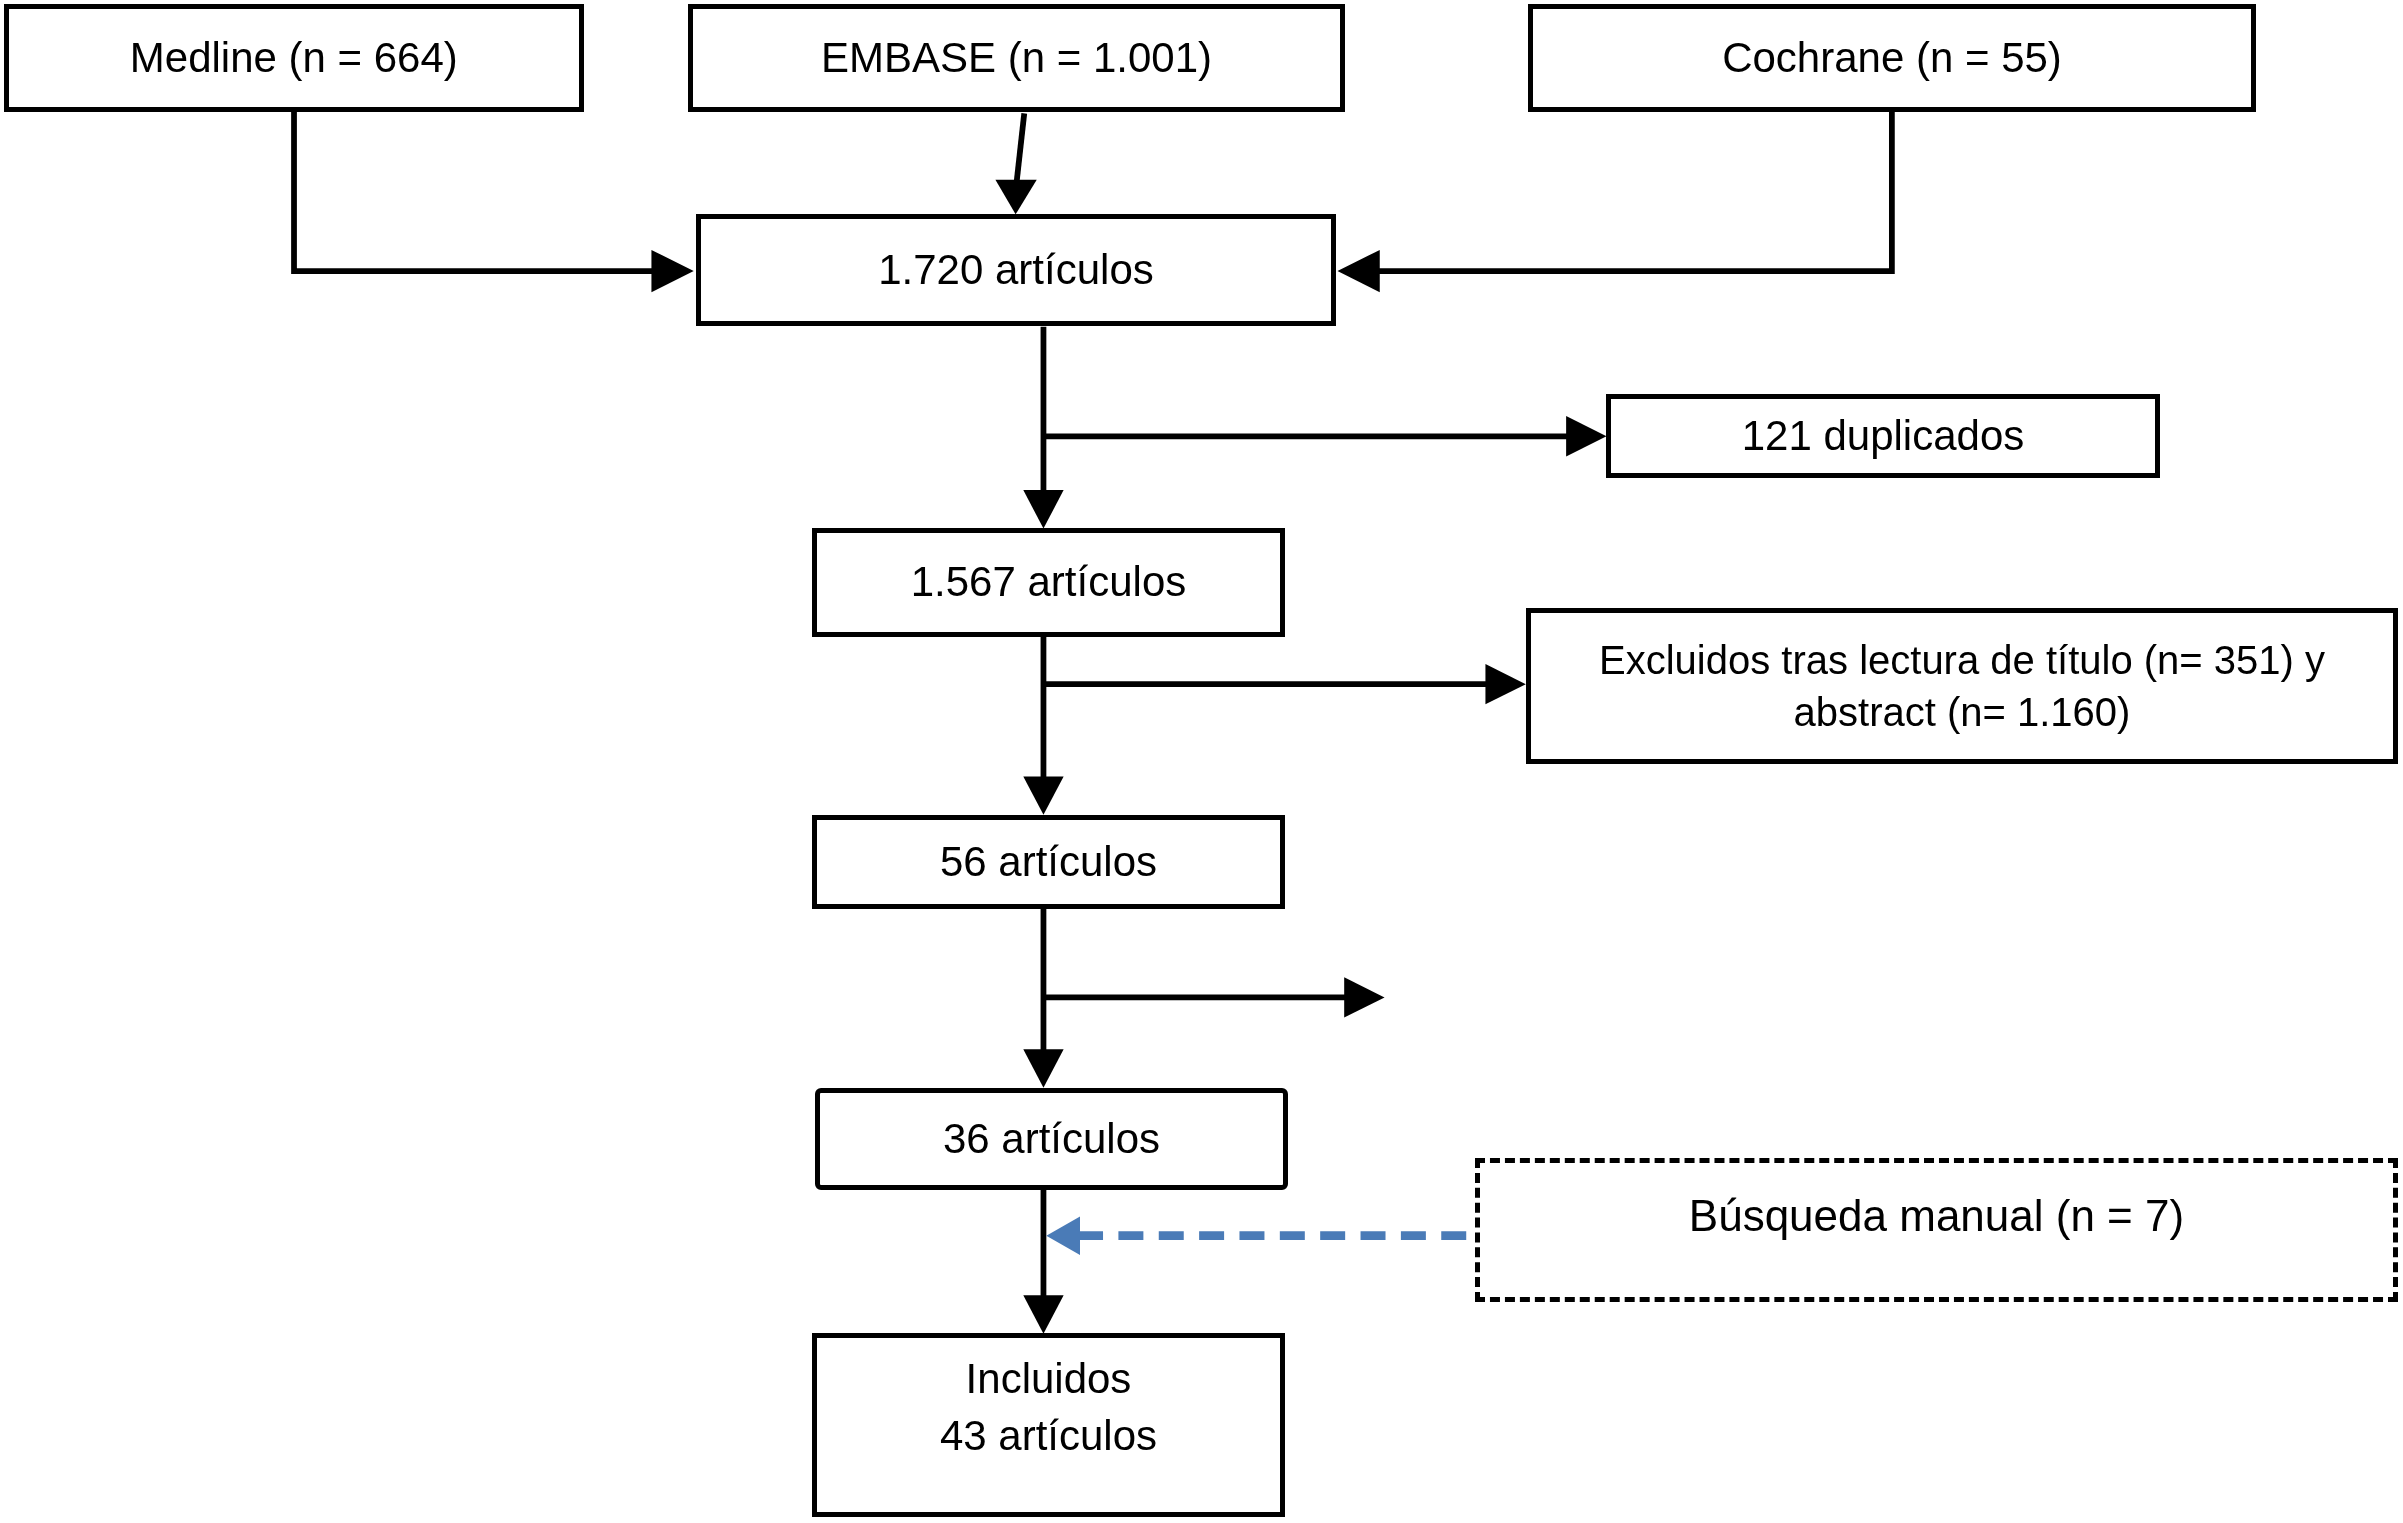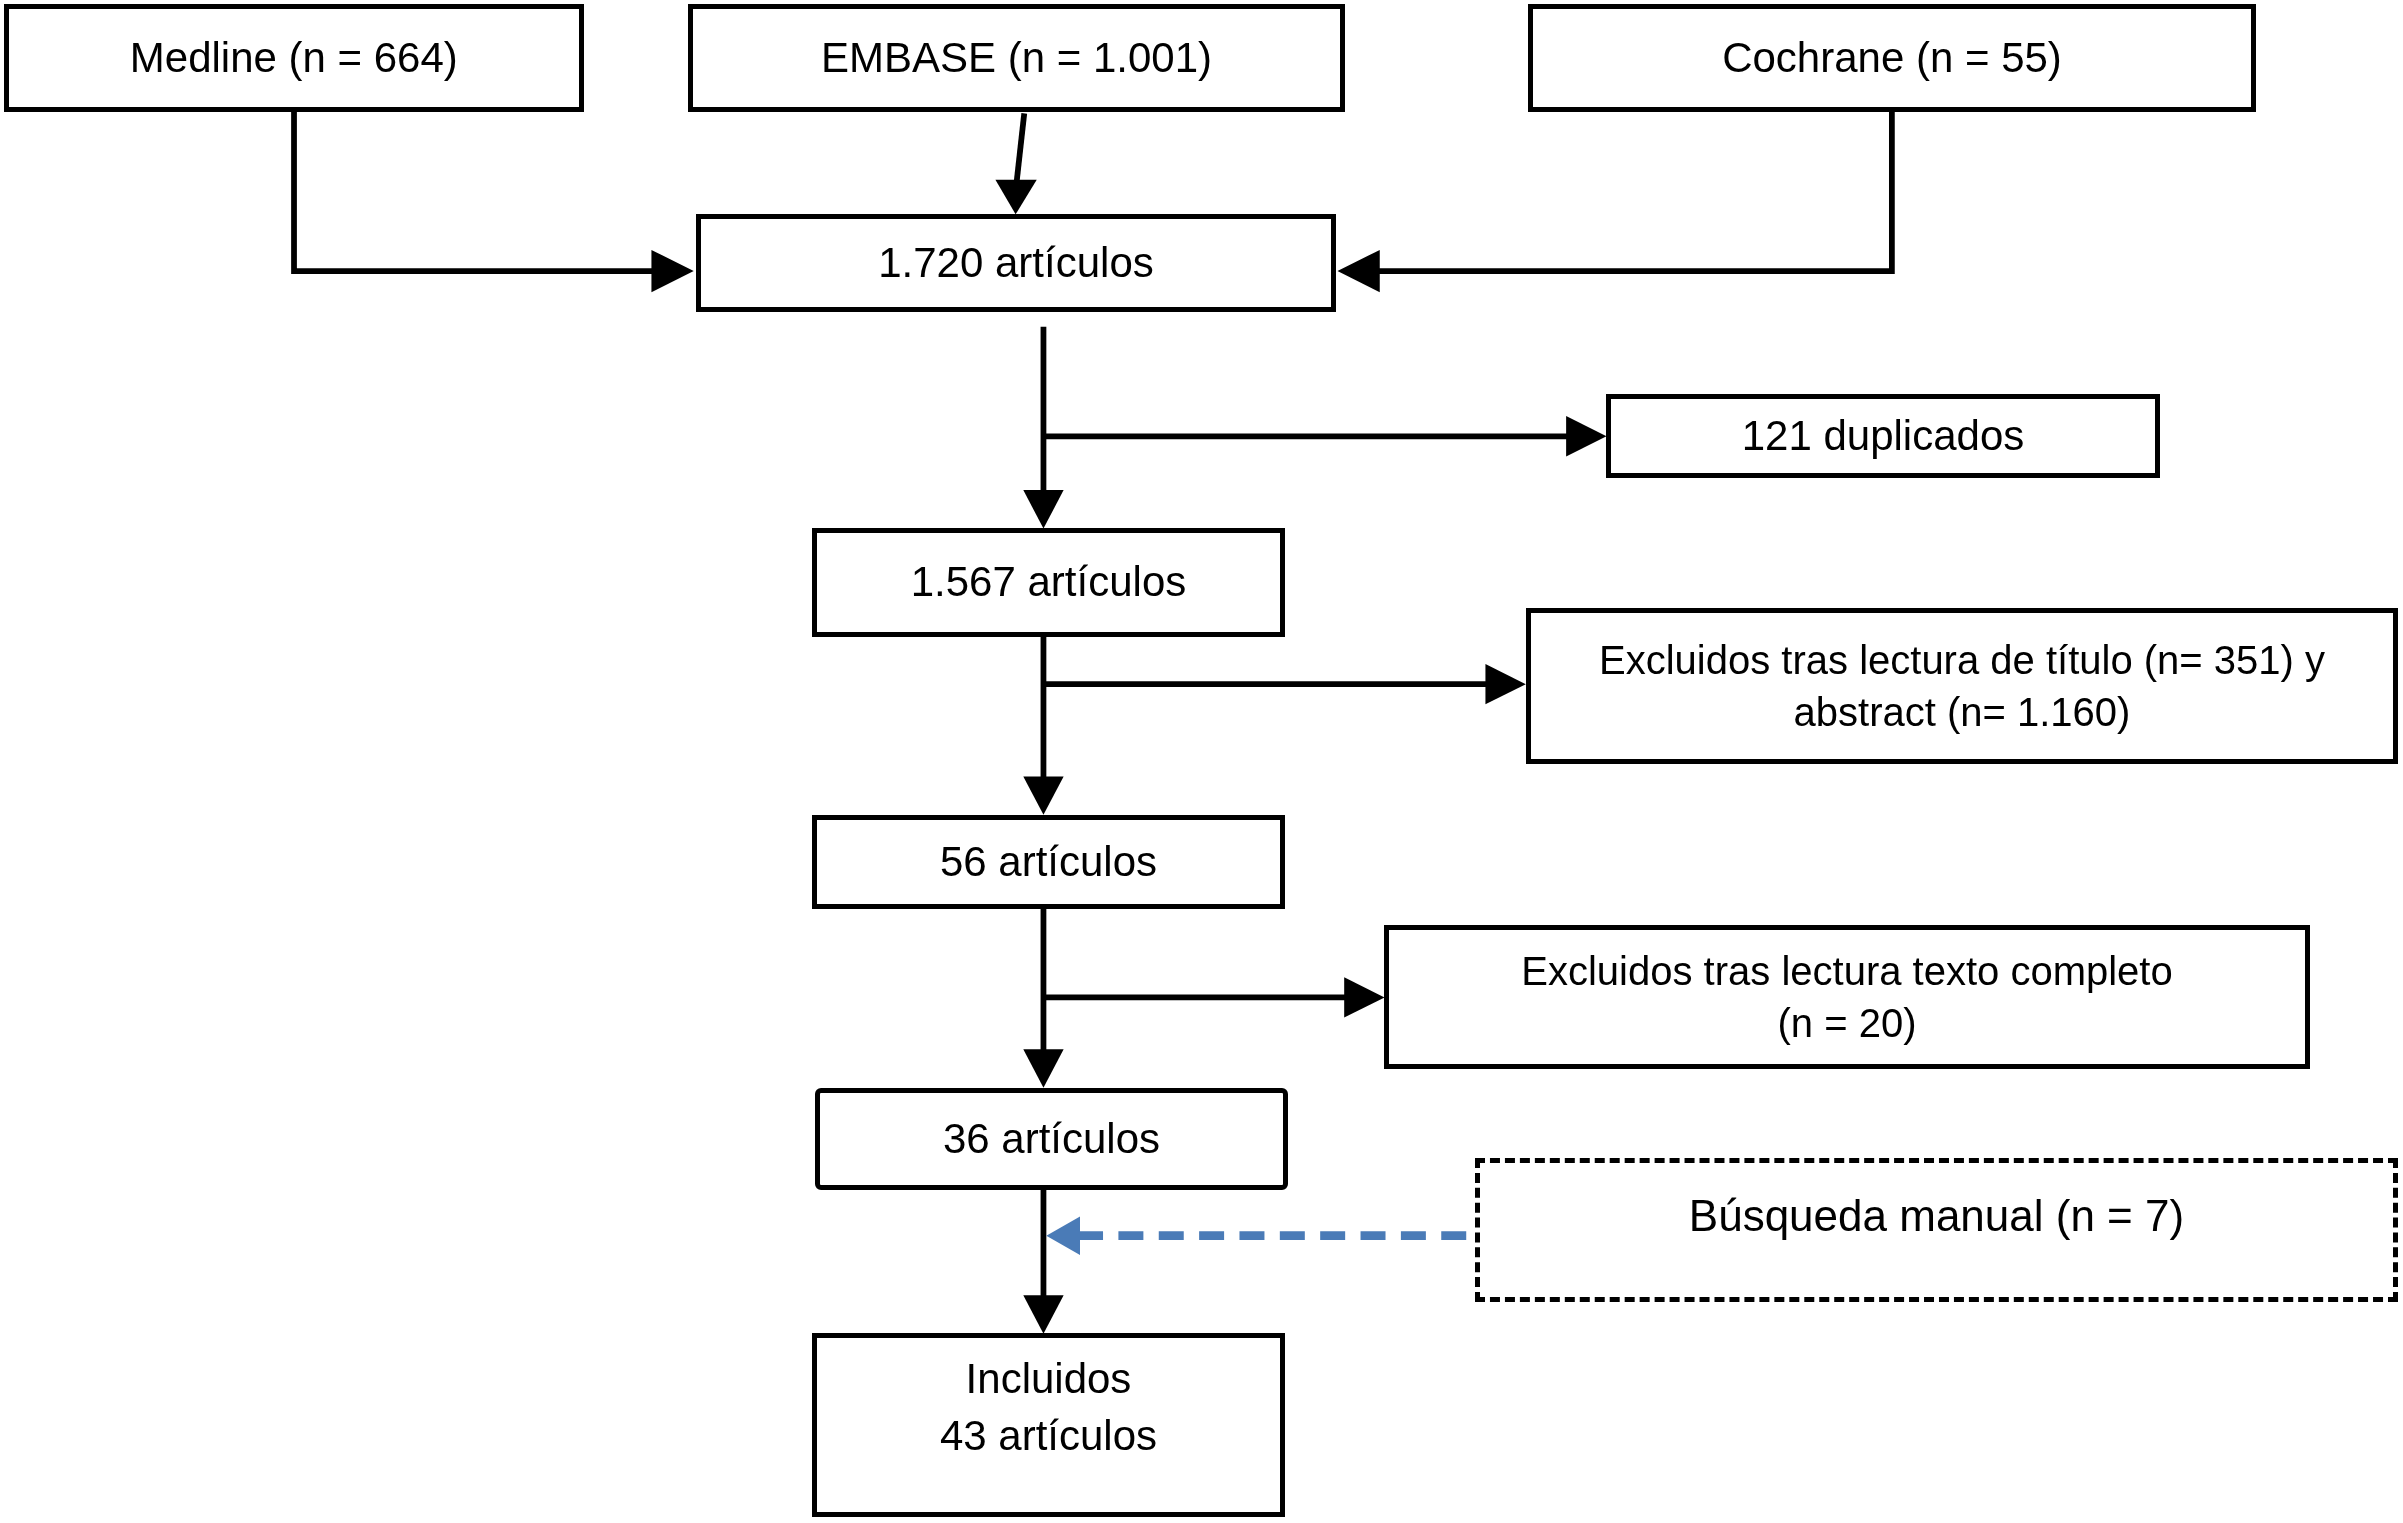--- a/index.html
+++ b/index.html
@@ -137,45 +137,41 @@
   </div>
 
   <div class="box" style="left:688px; top:3.8px; width:657px; height:108px;">
     <span class="line">EMBASE (n = 1.001)</span>
   </div>
 
   <div class="box" style="left:1528px; top:3.8px; width:728px; height:108px;">
     <span class="line">Cochrane (n = 55)</span>
   </div>
 
-  <div class="box" style="left:696px; top:214px; width:640px; height:98px;">
+  <div class="box" style="left:696px; top:214px; width:640px; height:112px;">
     <span class="line">1.720 artículos</span>
   </div>
 
   <div class="box" style="left:1606px; top:394px; width:554px; height:84px;">
     <span class="line">121 duplicados</span>
   </div>
 
   <div class="box" style="left:812px; top:528px; width:473px; height:109px;">
     <span class="line">1.567 artículos</span>
   </div>
 
   <div class="box small-text" style="left:1526px; top:608px; width:872px; height:156px;">
     <span class="line">Excluidos tras lectura de título (n= 351) y</span>
     <span class="line">abstract (n= 1.160)</span>
   </div>
 
   <div class="box" style="left:812px; top:815px; width:473px; height:94px;align-items:center;">
     <span class="line">56 artículos</span>
   </div>
 
-  <div class="box small-text" style="left:1384px; top:925px; width:926px; height:144px;">
-    <span class="line">Excluidos tras lectura texto completo</span>
-    <span class="line">(n = 20)</span>
-  </div>
 
   <div class="box" style="left:815px; top:1088px; width:473px; height:102px;border-radius:6px;">
     <span class="line">36 artículos</span>
   </div>
 
   <div class="box dashed-box" style="left:1475px; top:1158px; width:923px; height:144px;">
     <span class="line">Búsqueda manual (n = 7)</span>
   </div>
 
   <div class="box included-box" style="left:812px; top:1333px; width:473px; height:184px;">

